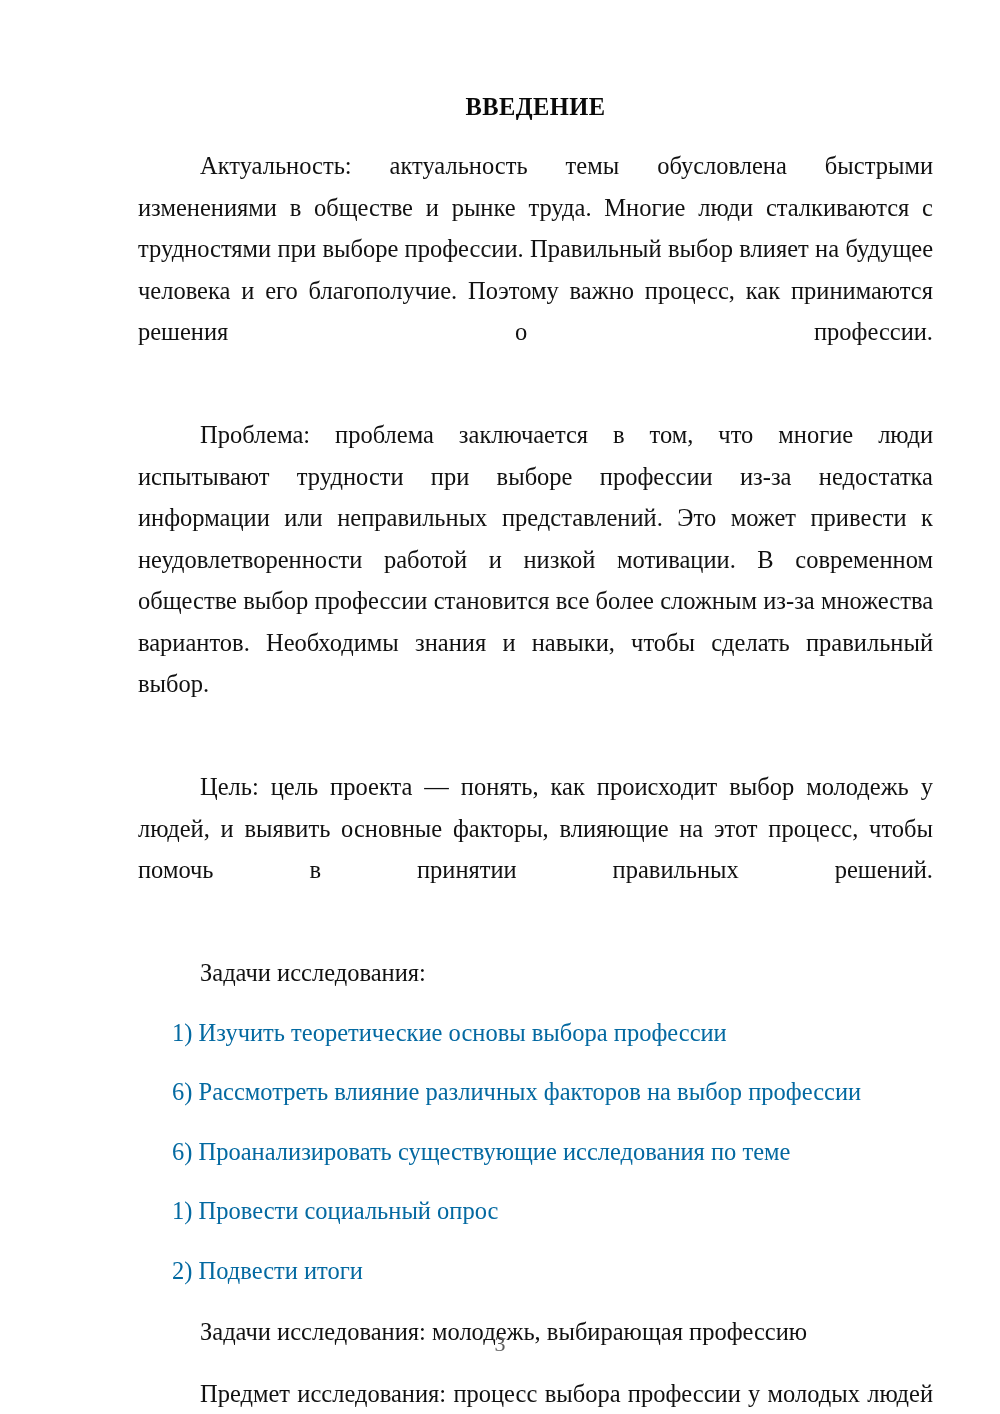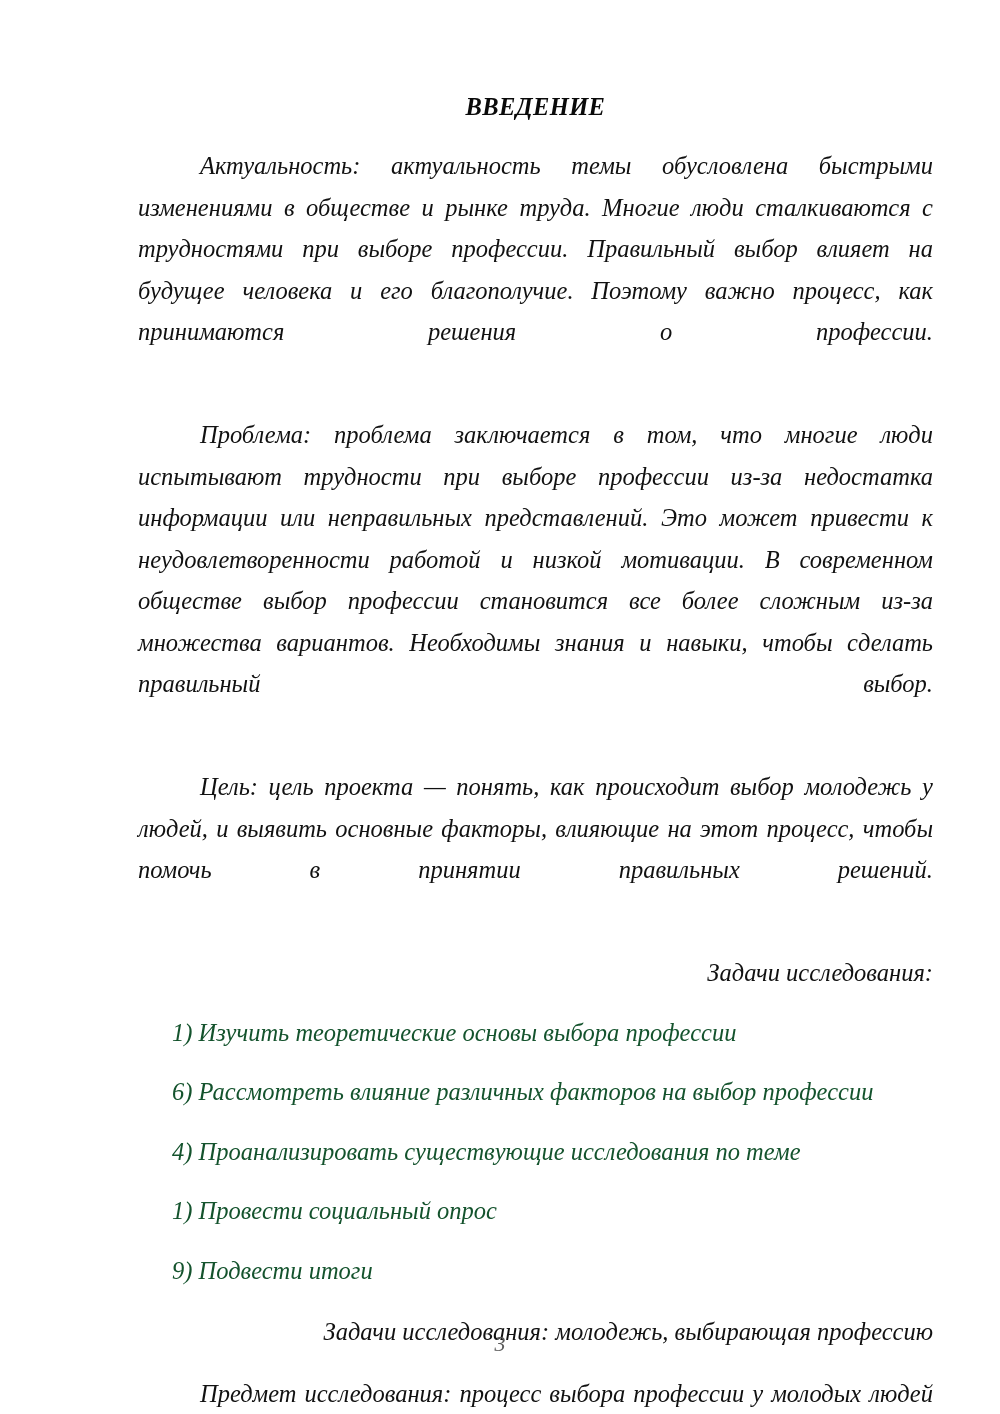--- a/index.html
+++ b/index.html
@@ -11,21 +11,20 @@
 
   .page {
     position: relative;
     width: 1000px;
     height: 1414px;
     background: #ffffff;
     overflow: hidden;
     font-family: "Liberation Serif", "DejaVu Serif", serif;
     color: #0d0d0d;
     box-sizing: border-box;
-    font-style: italic;
   }
 
   .content {
     position: absolute;
     left: 138px;
     top: 0;
     width: 795px; 
   }
 
   .doc-title {
@@ -58,42 +57,42 @@
   
   .para::after {
     content: "";
     display: inline-block;
     width: 100%;
   }
 
   .lead-line {
     font-size: 24.5px;
     line-height: 41.5px;
-    text-align: right;
+    text-align: left;
     text-indent: 62px;
     margin: 0;
     padding-top: 20px;
     color: #111111;
   }
 
   .list {
     list-style: none;
     margin: 0;
     padding: 0;
   }
 
   .list-item {
     font-size: 24.5px;
     line-height: 41.5px;
     margin: 0;
     padding-top: 18px;
     padding-left: 34px;
     text-indent: 0;
     text-align: left;
-    color: #14532d;
+    color: #0369a1;
     white-space: nowrap;
   }
 
   .page-number {
     position: absolute;
     left: 0;
     right: 0;
     top: 1330px;
     text-align: center;
     font-size: 22px;
@@ -115,23 +114,23 @@
 
     <p class="para">Проблема: проблема заключается в том, что многие люди испытывают трудности при выборе профессии из-за недостатка информации или неправильных представлений. Это может привести к неудовлетворенности работой и низкой мотивации. В современном обществе выбор профессии становится все более сложным из-за множества вариантов. Необходимы знания и навыки, чтобы сделать правильный выбор.</p>
 
     <p class="para">Цель: цель проекта — понять, как происходит выбор молодежь у людей, и выявить основные факторы, влияющие на этот процесс, чтобы помочь в принятии правильных решений.</p>
 
     <p class="lead-line">Задачи исследования:</p>
 
     <ol class="list">
       <li class="list-item">1) Изучить теоретические основы выбора профессии</li>
       <li class="list-item">6) Рассмотреть влияние различных факторов на выбор профессии</li>
-      <li class="list-item">4) Проанализировать существующие исследования по теме</li>
+      <li class="list-item">6) Проанализировать существующие исследования по теме</li>
       <li class="list-item">1) Провести социальный опрос</li>
-      <li class="list-item">9) Подвести итоги</li>
+      <li class="list-item">2) Подвести итоги</li>
     </ol>
 
     <p class="lead-line">Задачи исследования: молодежь, выбирающая профессию</p>
 
     <p class="para">Предмет исследования: процесс выбора профессии у молодых людей</p>
 
   </div>
 
   <div class="page-number">3</div>
 

